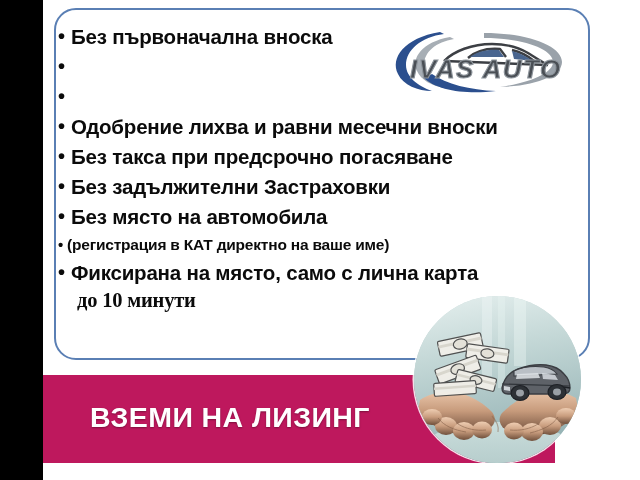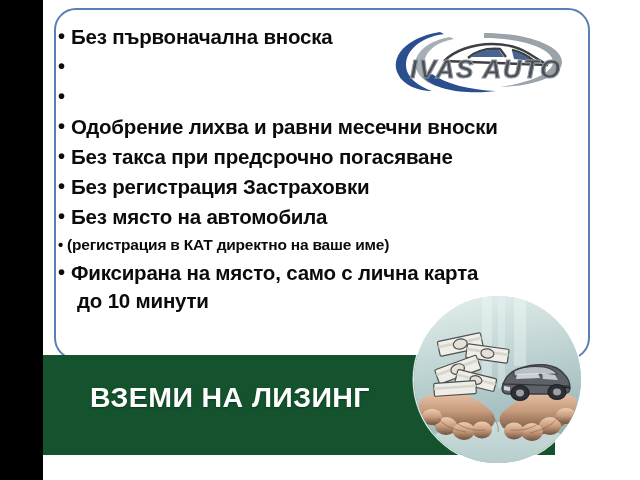--- a/index.html
+++ b/index.html
@@ -82,40 +82,41 @@
   .bullet.small {
     font-size: 15.5px;
     line-height: 23px;
     margin-bottom: 3px;
   }
   .bullet.small .dot { font-size: 15px; line-height: 23px; width: 9px; }
   .bullet .second-line {
     display: block;
     padding-left: 6px;
     white-space: nowrap;
+    font-family: Liberation Serif, serif;
   }
 
   
   .logo {
     position: absolute;
     left: 388px;
     top: 24px;
     width: 178px;
     height: 70px;
     z-index: 7;
   }
 
   
   .banner {
     position: absolute;
     left: 43px;
-    top: 355px;
+    top: 375px;
     width: 512px;
     height: 100px;
-    background: #14532d;
+    background: #be185d;
     z-index: 4;
   }
   .banner-text {
     position: absolute;
     left: 47px;
     top: 26px;
     color: #ffffff;
     font-weight: bold;
     font-size: 28.5px;
     letter-spacing: 0.4px;
@@ -178,21 +179,21 @@
       <span class="txt">Одобрение лихва и равни месечни вноски</span>
     </div>
 
     <div class="bullet">
       <span class="dot">•</span>
       <span class="txt">Без такса при предсрочно погасяване</span>
     </div>
 
     <div class="bullet">
       <span class="dot">•</span>
-      <span class="txt">Без регистрация Застраховки</span>
+      <span class="txt">Без задължителни Застраховки</span>
     </div>
 
     <div class="bullet">
       <span class="dot">•</span>
       <span class="txt">Без място на автомобила</span>
     </div>
 
     <div class="bullet small">
       <span class="dot">•</span>
       <span class="txt">(регистрация в КАТ директно на ваше име)</span>

